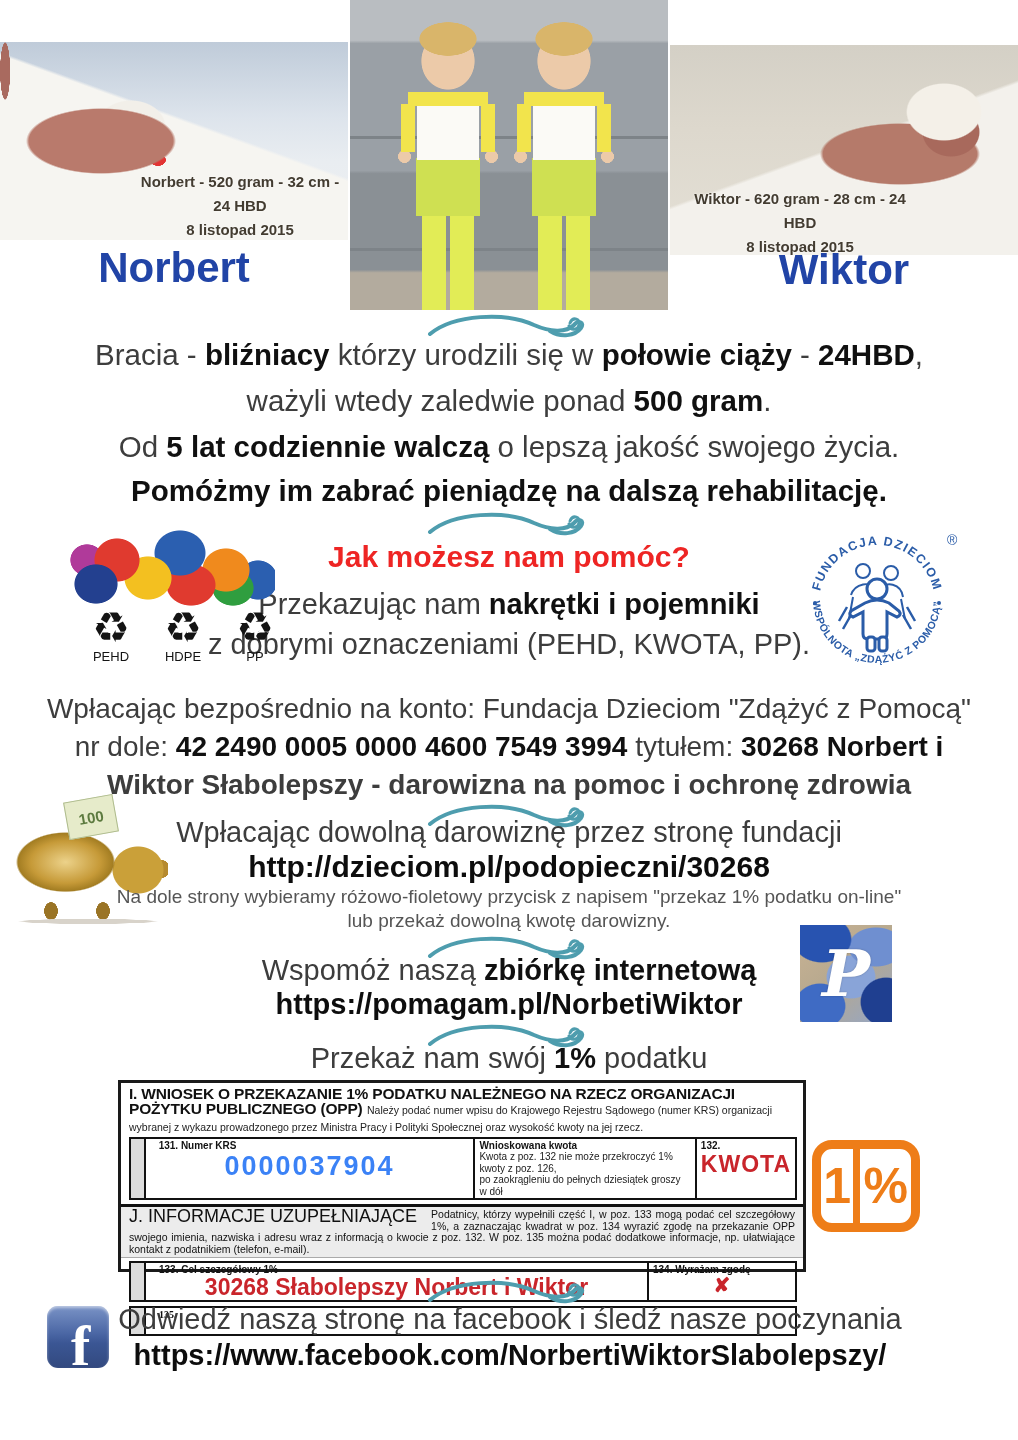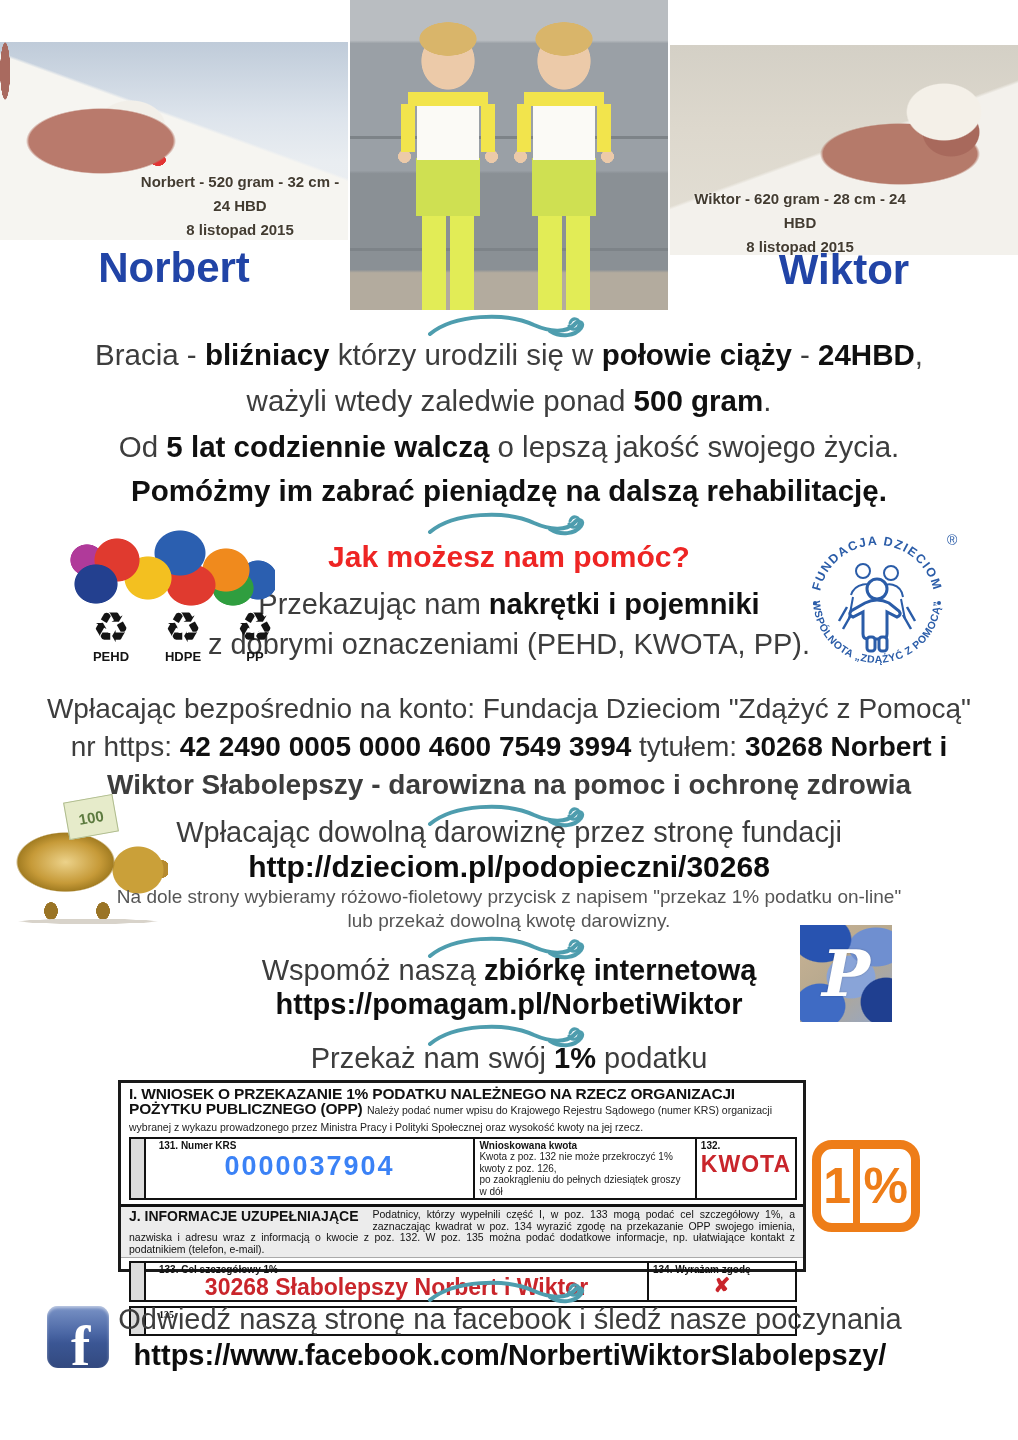--- a/index.html
+++ b/index.html
@@ -82,21 +82,21 @@
       radial-gradient(closest-side,#e03a2f 96%,transparent) 96px 34px/50px 42px no-repeat,
       radial-gradient(closest-side,#f08a1d 96%,transparent) 132px 18px/48px 44px no-repeat,
       radial-gradient(closest-side,#2f9e3f 96%,transparent) 142px 40px/42px 36px no-repeat,
       radial-gradient(closest-side,#2b5fb0 96%,transparent) 168px 30px/40px 40px no-repeat,
       radial-gradient(closest-side,#b03a9a 96%,transparent) 0px 14px/34px 32px no-repeat;}
   .recycle-row{left:78px;top:606px;width:230px;height:66px;display:flex;gap:6px;}
   .recycle-item{width:66px;text-align:center;position:relative;color:#141414;}
   .recycle-glyph{font-size:42px;line-height:44px;}
   .recycle-num{position:absolute;top:17px;left:0;width:100%;text-align:center;
     font-size:11px;font-weight:700;color:#ffffff;}
-  .recycle-label{font-size:13px;font-weight:700;line-height:14px;text-align:center;}
+  .recycle-label{font-size:13px;font-weight:400;line-height:14px;text-align:center;}
 
   #foundation-logo{left:795px;top:523px;width:175px;height:152px;}
 
   
   .bank-line{font-size:28px;line-height:38px;color:#3d3d3d;}
 
   
   #piggy{left:8px;top:798px;width:160px;height:128px;
     background:
       radial-gradient(closest-side at 50% 90%,#d8d3ca 90%,transparent) 10px 100px/140px 26px no-repeat,
@@ -137,21 +137,21 @@
   .fcell + .fcell{border-left:2px solid #111;}
   .flabel{font-size:10px;font-weight:700;}
   #f131{width:318px;text-align:left;}
   #f131-value{text-align:center;font-size:27px;font-weight:700;color:#3b82f6;letter-spacing:2px;line-height:30px;}
   #fkwota{width:218px;}
   .kwota-desc{font-size:10px;line-height:11.5px;color:#222;}
   #f132{flex:1;}
   #f132-value{text-align:center;font-size:23px;font-weight:700;color:#c9252b;letter-spacing:1px;line-height:26px;}
   .fj-head{background:#ececec;border-top:3px solid #111;border-bottom:1px solid #aaa;
     padding:2px 8px 2px 8px;line-height:12px;}
-  .fj-title{font-weight:700;font-size:14px;float:left;margin-right:14px;line-height:14px;}
+  .fj-title{font-weight:400;font-size:18px;float:left;margin-right:14px;line-height:14px;}
   .fj-desc{font-size:10.5px;text-align:justify;display:block;line-height:11.5px;}
   #f133{flex:1;}
   #f133-value{text-align:center;font-size:23px;font-weight:700;color:#c9252b;line-height:24px;}
   #f134{width:148px;}
   #f134-mark{text-align:center;font-size:20px;font-weight:700;color:#c9252b;line-height:20px;}
   #f135{flex:1;height:26px;font-family:Liberation Serif, serif;}
 
   #one-percent-badge{left:812px;top:1140px;width:108px;height:92px;border:9px solid #ee7d18;
     border-radius:20px;box-sizing:border-box;display:flex;color:#ee7d18;font-weight:700;}
   .opb-cell{display:flex;align-items:center;justify-content:center;font-size:50px;}
@@ -265,21 +265,21 @@
     <g stroke="#2a5ca8" stroke-width="3" fill="#ffffff">
       <circle cx="82" cy="66" r="10"></circle>
       <path d="M70 80 q12 -6 24 0 l10 8 q3 4 -2 6 l-10 -5 l0 22 q0 5 -5 5 l-14 0 q-5 0 -5 -5 l0 -22 l-10 5 q-5 -2 -2 -6 z"></path>
       <rect x="72" y="114" width="8" height="14" rx="3"></rect>
       <rect x="84" y="114" width="8" height="14" rx="3"></rect>
     </g>
     <text x="152" y="22" font-size="14" fill="#2a5ca8">®</text>
   </svg>
 
   <div class="cline bank-line" style="top:690px">Wpłacając bezpośrednio na konto: Fundacja Dzieciom "Zdążyć z Pomocą"</div>
-  <div class="cline bank-line" style="top:728px"><span>nr https: </span><span class="b">42 2490 0005 0000 4600 7549 3994</span><span> tytułem: </span><span class="b">30268 Norbert i</span></div>
+  <div class="cline bank-line" style="top:728px"><span>nr dole: </span><span class="b">42 2490 0005 0000 4600 7549 3994</span><span> tytułem: </span><span class="b">30268 Norbert i</span></div>
   <div class="cline bank-line b" style="top:766px">Wiktor Słabolepszy - darowizna na pomoc i ochronę zdrowia</div>
 
   <div id="piggy" class="abs">
     <div id="piggy-note">100</div>
   </div>
 
   <svg class="flourish" style="top:800px">
       <use href="#swash"></use>
     </svg>
 

